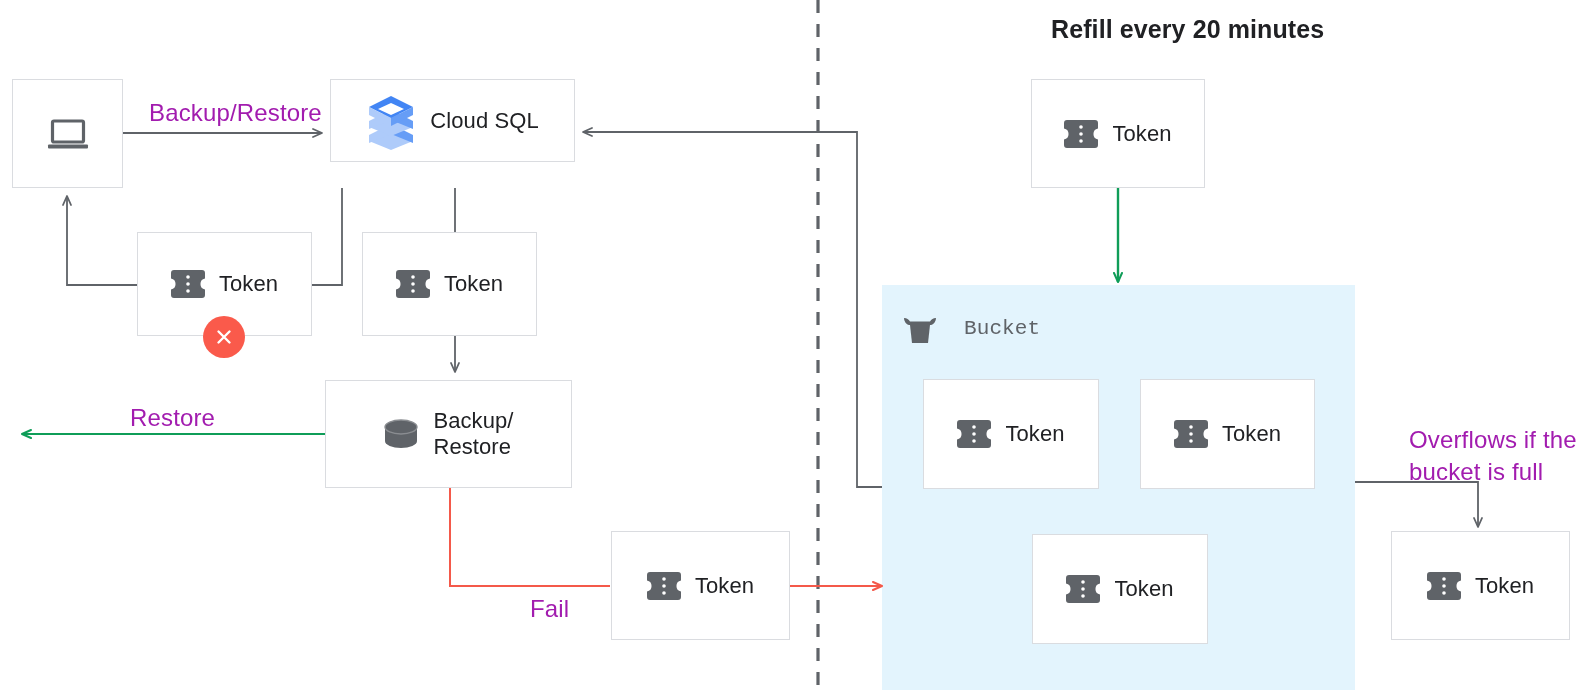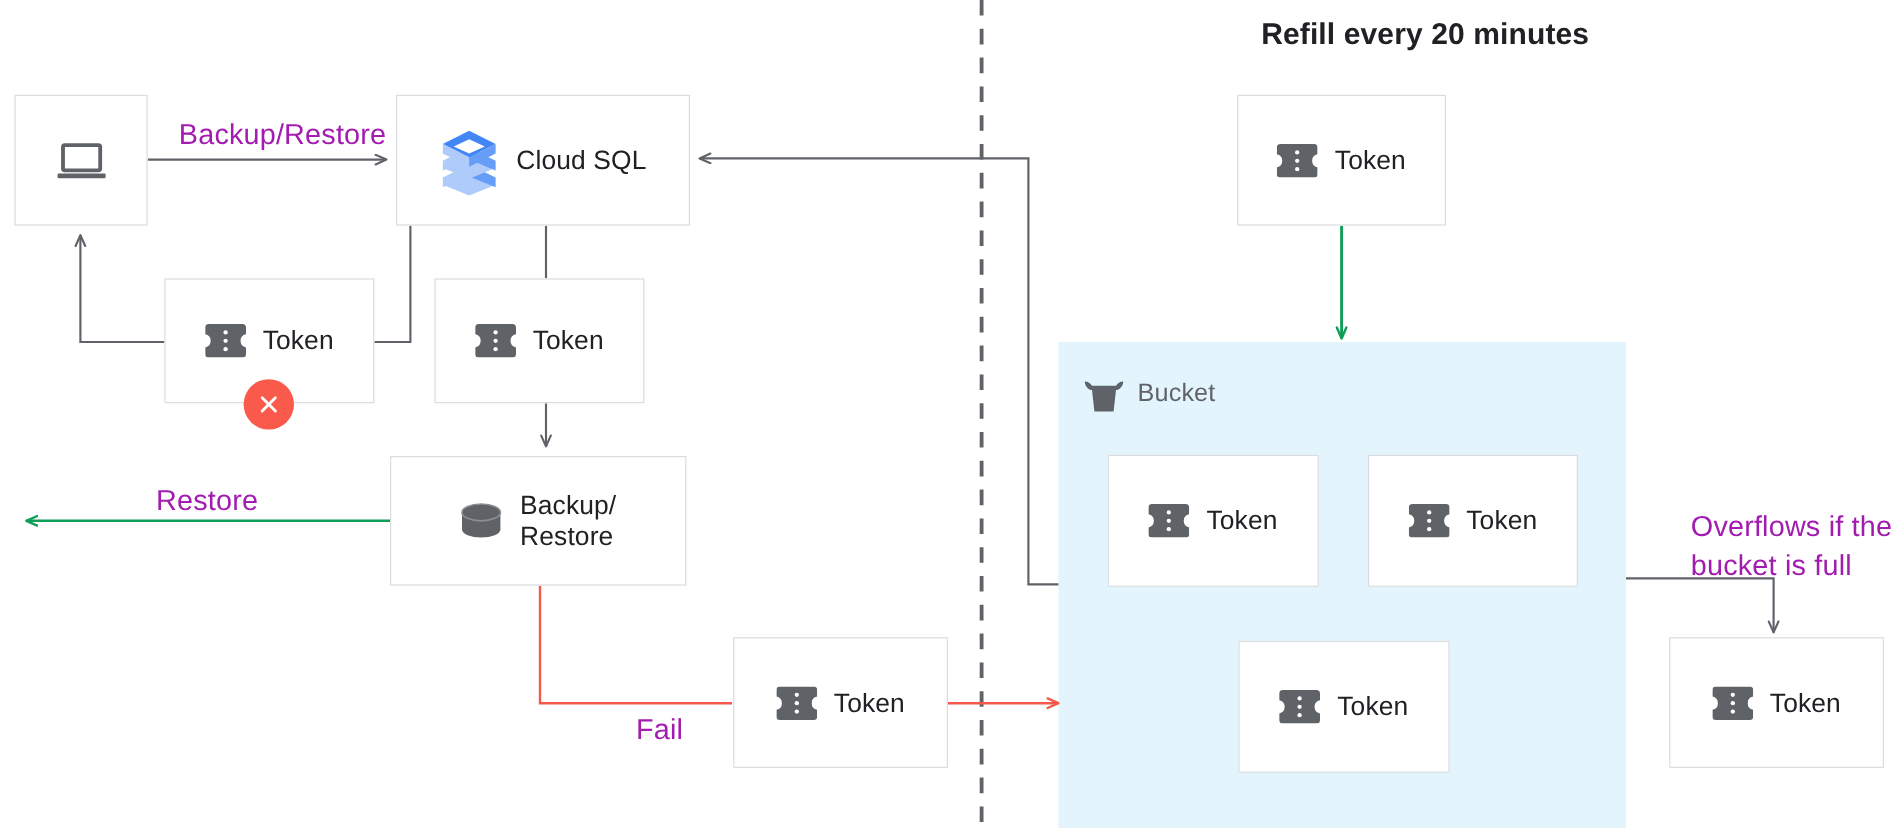--- a/index.html
+++ b/index.html
@@ -37,21 +37,21 @@
   .csql svg{display:block;}
 
   
   #bucket-panel{
     position:absolute;
     background:#e3f4fd;
     z-index:2;
   }
   .bucket-head{
     position:absolute;
-    display:flex;align-items:center;gap:11px;
+    display:flex;align-items:center;gap:27px;font-family:Liberation Mono, monospace;
   }
   .bucket-title{font-size:21px;color:#5f6368;letter-spacing:.1px;}
   .bucketicon{width:34px;height:32px;}
   .bucketicon svg{display:block;}
 
   
   .errbadge{
     position:absolute;
     width:42px;height:42px;border-radius:50%;
     background:#fa5a4b;
@@ -132,21 +132,21 @@
 
   <div class="box" style="left:12px;top:79px;width:111px;height:109px;">
     <span class="laptopicon">
       <svg viewBox="0 0 42 34" xmlns="http://www.w3.org/2000/svg">
         <rect x="5.5" y="4" width="31" height="21" rx="1.5" fill="none" stroke="#5f6368" stroke-width="3.2"></rect>
         <rect x="1" y="27.5" width="40" height="4" rx="1" fill="#5f6368"></rect>
       </svg>
     </span>
   </div>
 
-  <div class="box" style="left:330px;top:79px;width:245px;height:109px;">
+  <div class="box" style="left:330px;top:79px;width:245px;height:83px;">
     <div class="box-inner">
       <span class="csql">
         <svg viewBox="0 0 50 56" xmlns="http://www.w3.org/2000/svg">
 
           <polygon points="25,36 47,47 25,56 3,47" fill="#aecbfa"></polygon>
           <polygon points="3,41 25,30 25,40 3,49" fill="#aecbfa"></polygon>
           <polygon points="47,41 25,30 25,40 47,49" fill="#669df6"></polygon>
 
           <polygon points="25,22 47,33 25,42 3,33" fill="#aecbfa"></polygon>
           <polygon points="3,27 25,16 25,26 3,35" fill="#aecbfa"></polygon>

